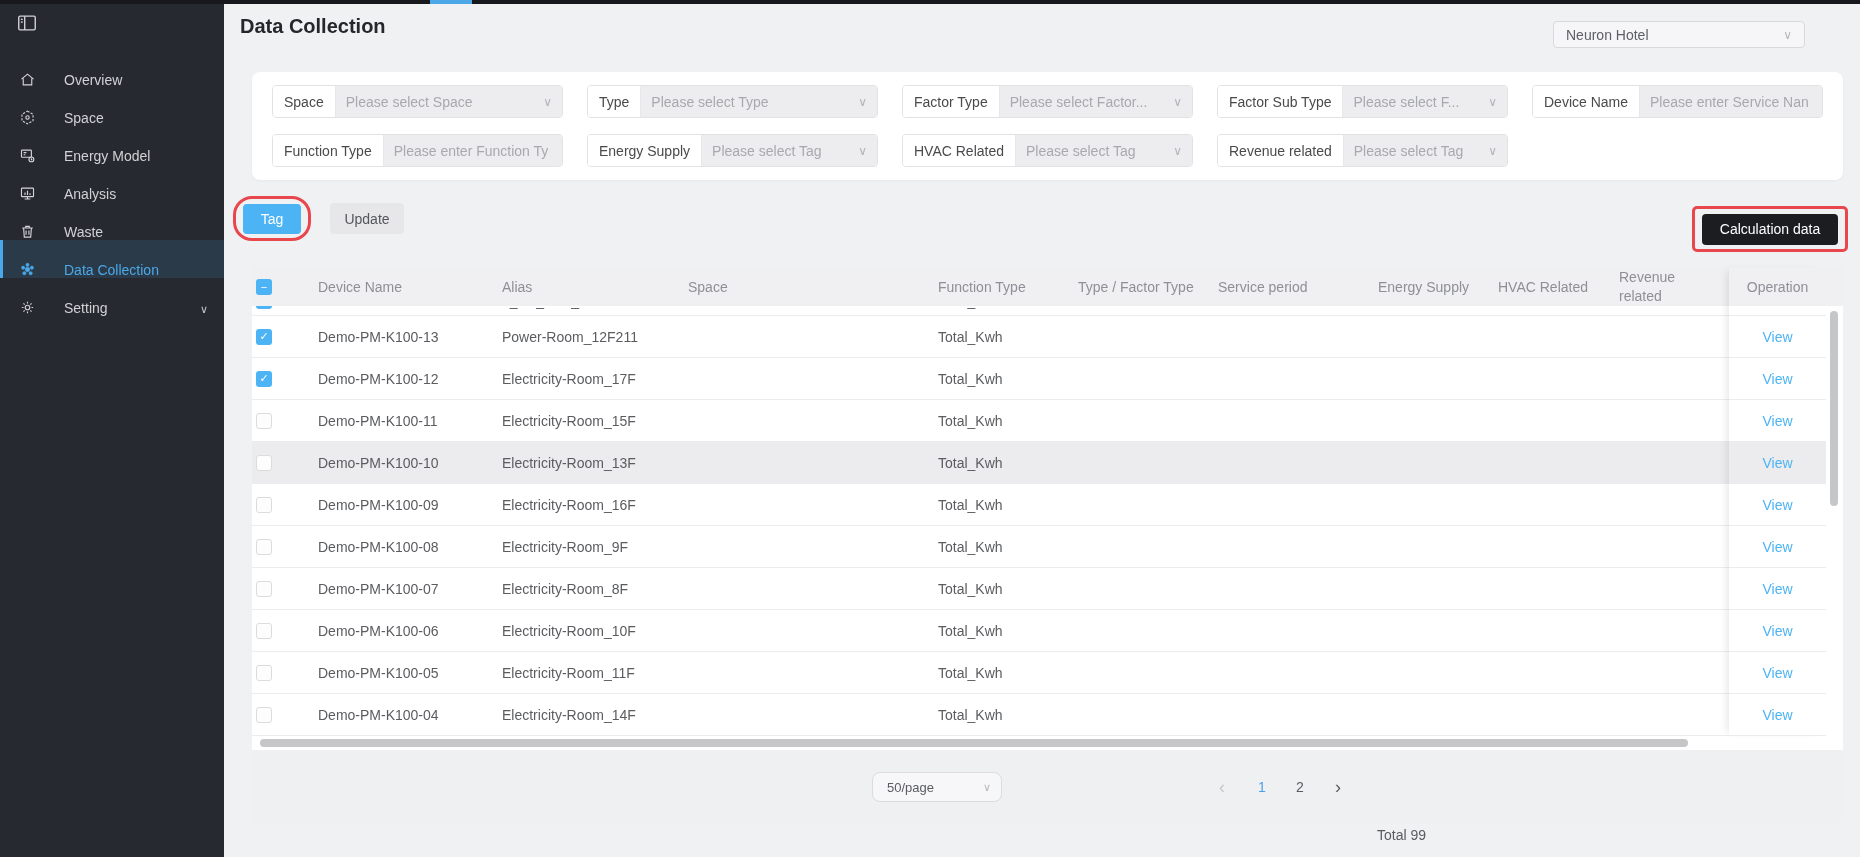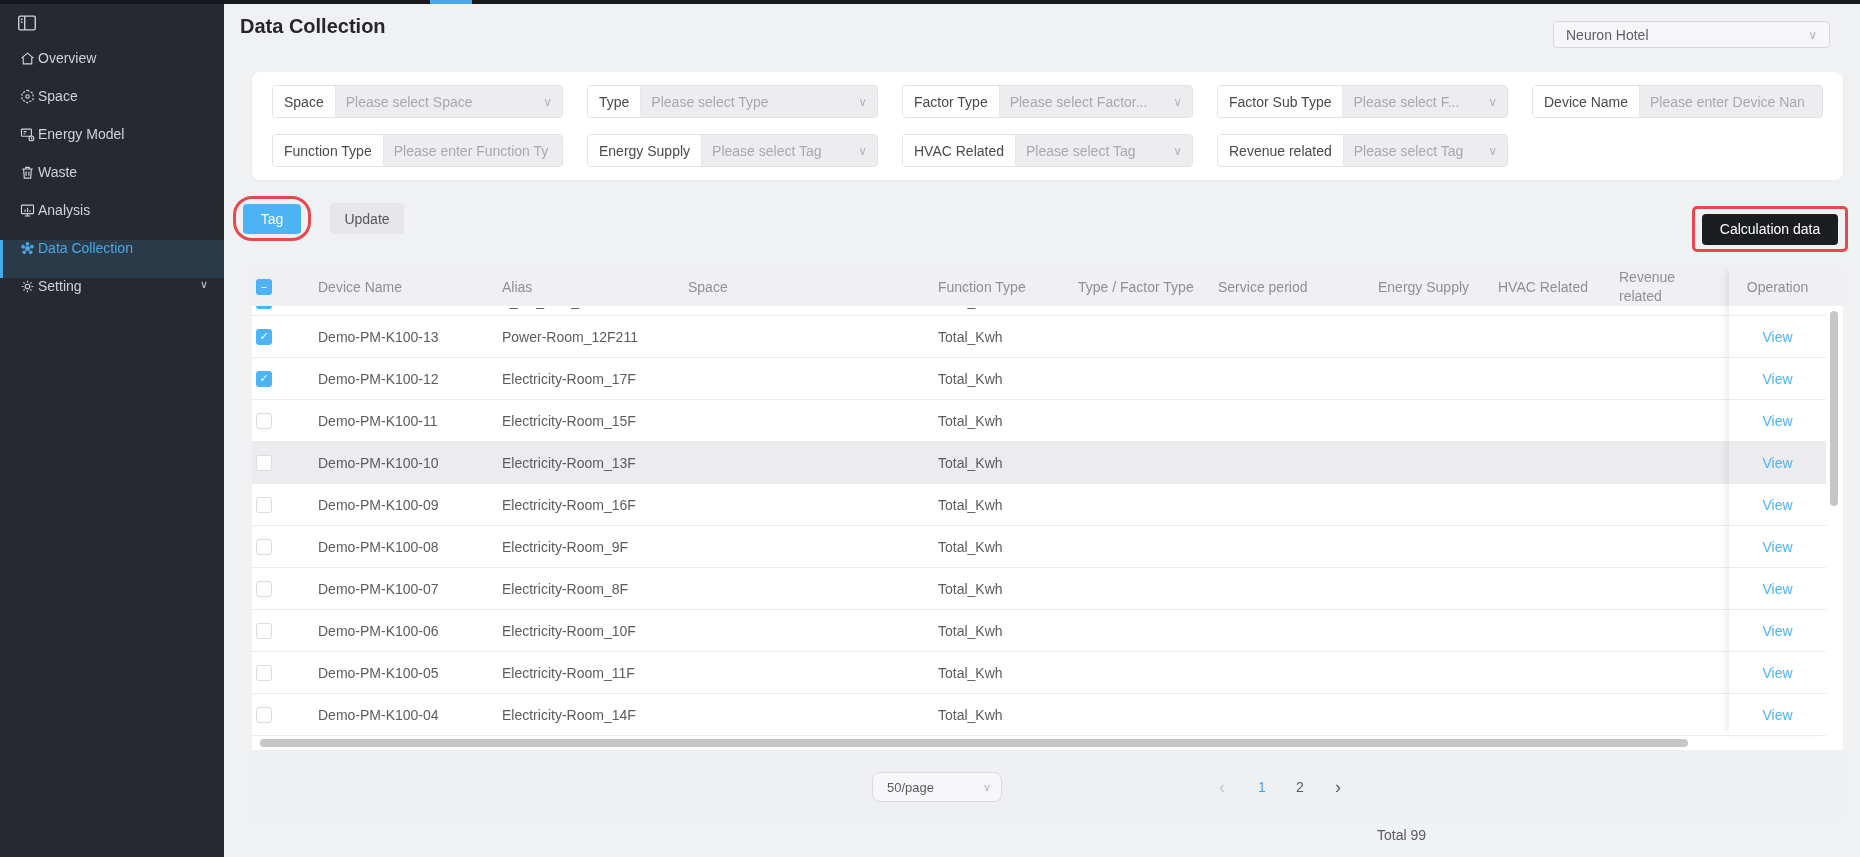--- a/index.html
+++ b/index.html
@@ -7,31 +7,31 @@
     font-family:"Liberation Sans", sans-serif; background:#f0f1f3; position:relative; }
 
   
   .top-strip { position:absolute; left:0; top:0; width:1860px; height:4px; background:#17181c; z-index:30; }
   .top-strip-accent { position:absolute; left:430px; top:0; width:42px; height:4px; background:#4aa8e8; }
 
   
   .sidebar { position:absolute; left:0; top:0; width:224px; height:857px; background:#26292f; z-index:20; }
   .collapse-btn { position:absolute; left:16px; top:12px; width:22px; height:22px; color:#d2d4d8; }
   .nav { position:absolute; left:0; top:50px; width:224px; }
-  .nav-item { height:38px; display:flex; align-items:flex-start; gap:2px; padding-left:19px;
+  .nav-item { height:38px; display:flex; align-items:flex-end; gap:28px; padding-left:19px;
     color:#d0d2d6; font-size:14px; cursor:pointer; }
   .nav-item .nicon { width:17px; height:17px; display:flex; align-items:center; justify-content:center; }
   .nav-item svg { stroke:#d2d4d8; }
   .nav-item.active { background:#2b3a48; border-left:3px solid #4aa8e8; padding-left:16px; color:#4aa8e8; }
   .nav-item.active svg { stroke:#4aa8e8; }
   .nav-item .nav-chev { margin-left:auto; margin-right:16px; color:#c4c6ca; font-size:11px; }
 
   
   .page-title { position:absolute; left:240px; top:15px; font-size:20px; font-weight:bold; color:#27272b; }
-  .site-select { position:absolute; left:1553px; top:21px; width:277px; height:27px; background:#f6f6f8;
+  .site-select { position:absolute; left:1553px; top:21px; width:252px; height:27px; background:#f6f6f8;
     border:1px solid #d9d9dc; border-radius:4px; display:flex; align-items:center; padding:0 12px;
     font-size:14px; color:#5f6064; cursor:pointer; }
   .site-select .chev { margin-left:auto; color:#b6b7bb; font-size:12px; }
 
   
   .filter-card { position:absolute; left:252px; top:72px; width:1591px; height:108px; background:#fff;
     border-radius:8px; box-shadow:0 1px 3px rgba(0,0,0,.04); padding:13px 20px; display:flex;
     flex-direction:column; justify-content:space-between; }
   .frow { display:flex; gap:24px; }
   .fgroup { flex:0 0 291px; height:33px; border:1px solid #e2e2e5; border-radius:4px; display:flex;
@@ -148,34 +148,34 @@
             <path d="M6.5 8h4M6.5 11h2.5"></path>
             <circle cx="17.5" cy="17.5" r="3.4"></circle>
             <path d="M17.5 15.8v1.7l1.2 1.2"></path>
           </svg>
         </span>
         <span>Energy Model</span>
       </div>
       <div class="nav-item">
         <span class="nicon">
           <svg width="17" height="17" viewBox="0 0 24 24" fill="none" stroke-width="1.6">
+            <rect x="3.5" y="4.5" width="17" height="12" rx="1"></rect>
+            <path d="M8.5 14v-3.5M12 14V8M15.5 14v-2.5M12 16.5v3M8 19.8h8"></path>
+          </svg>
+        </span>
+        <span>Analysis</span>
+      </div>
+      <div class="nav-item">
+        <span class="nicon">
+          <svg width="17" height="17" viewBox="0 0 24 24" fill="none" stroke-width="1.6">
             <path d="M4.5 7h15M9.5 7V4.8h5V7M6.5 7l1 13h9l1-13"></path>
             <path d="M10 10.5v6M14 10.5v6"></path>
           </svg>
         </span>
         <span>Waste</span>
-      </div>
-      <div class="nav-item">
-        <span class="nicon">
-          <svg width="17" height="17" viewBox="0 0 24 24" fill="none" stroke-width="1.6">
-            <rect x="3.5" y="4.5" width="17" height="12" rx="1"></rect>
-            <path d="M8.5 14v-3.5M12 14V8M15.5 14v-2.5M12 16.5v3M8 19.8h8"></path>
-          </svg>
-        </span>
-        <span>Analysis</span>
       </div>
       <div class="nav-item active">
         <span class="nicon">
           <svg width="17" height="17" viewBox="0 0 24 24" fill="#4aa8e8" stroke="none">
             <circle cx="12" cy="12" r="3.1"></circle>
             <circle cx="12" cy="5.4" r="2.2"></circle>
             <circle cx="18.2" cy="9.4" r="2.2"></circle>
             <circle cx="16.4" cy="17.2" r="2.2"></circle>
             <circle cx="7.6" cy="17.2" r="2.2"></circle>
             <circle cx="5.8" cy="9.4" r="2.2"></circle>
@@ -229,21 +229,21 @@
       <div class="fgroup">
         <span class="flabel">Factor Sub Type</span>
         <div class="fcontrol">
           <span class="ph">Please select F...</span>
           <span class="chev">∨</span>
         </div>
       </div>
       <div class="fgroup">
         <span class="flabel">Device Name</span>
         <div class="fcontrol">
-          <span class="ph">Please enter Device Nan</span>
+          <span class="ph">Please enter Service Nan</span>
         </div>
       </div>
     </div>
   <div class="frow" id="frow2">
       <div class="fgroup">
         <span class="flabel">Function Type</span>
         <div class="fcontrol">
           <span class="ph">Please enter Function Ty</span>
         </div>
       </div>

